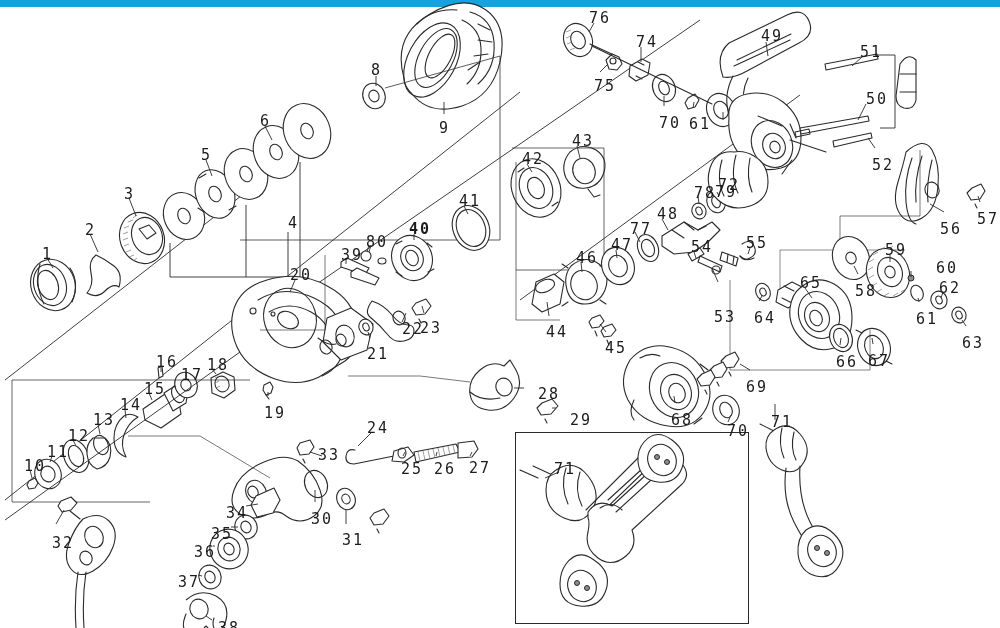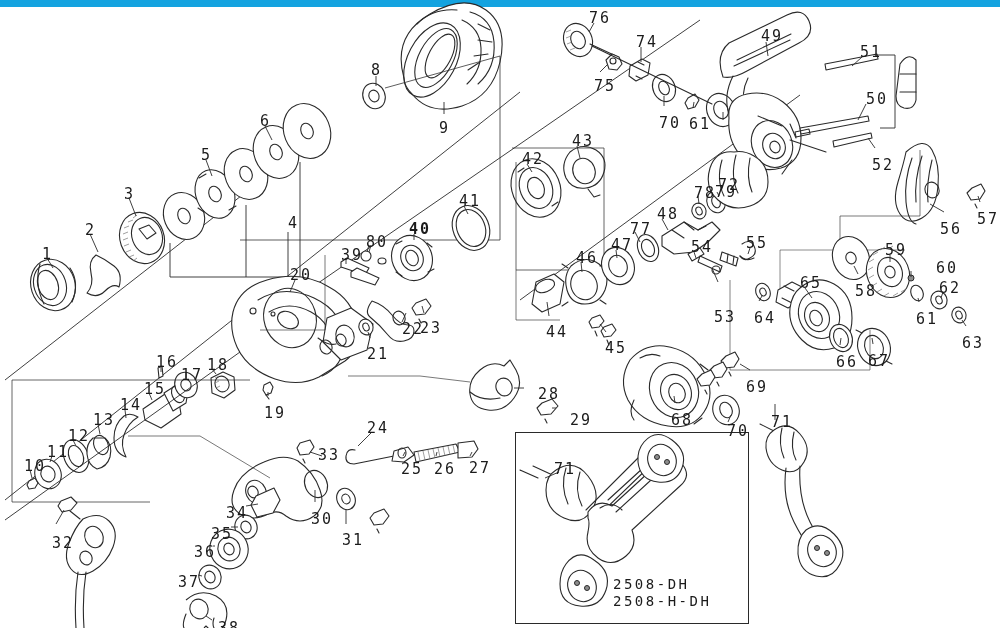--- a/index.html
+++ b/index.html
@@ -550,22 +550,20 @@
       <path d="M635 232 L640 242"></path>
       <path d="M698 196 L699 204"></path>
       <path d="M719 196 L717 192"></path>
       <path d="M371 245 L369 252"></path>
       <path d="M731 415 L728 422"></path>
       <path d="M559 472 L545 478"></path>
     </g>
   </svg>
 
   <div class="inset-box" style="left:515px;top:432px;width:232px;height:190px;"></div>
-  <div class="inset-cap" style="left:613px;top:576px;">2508-DH
-2508-H-DH</div>
 
   <div id="labels">
       <div class="lbl" style="left: 42px; top: 247px;">1</div>
       <div class="lbl" style="left: 85px; top: 223px;">2</div>
       <div class="lbl" style="left: 124px; top: 187px;">3</div>
       <div class="lbl" style="left: 288px; top: 216px;">4</div>
       <div class="lbl" style="left: 201px; top: 148px;">5</div>
       <div class="lbl" style="left: 260px; top: 114px;">6</div>
       <div class="lbl" style="left: 371px; top: 63px;">8</div>
       <div class="lbl" style="left: 439px; top: 121px;">9</div>

